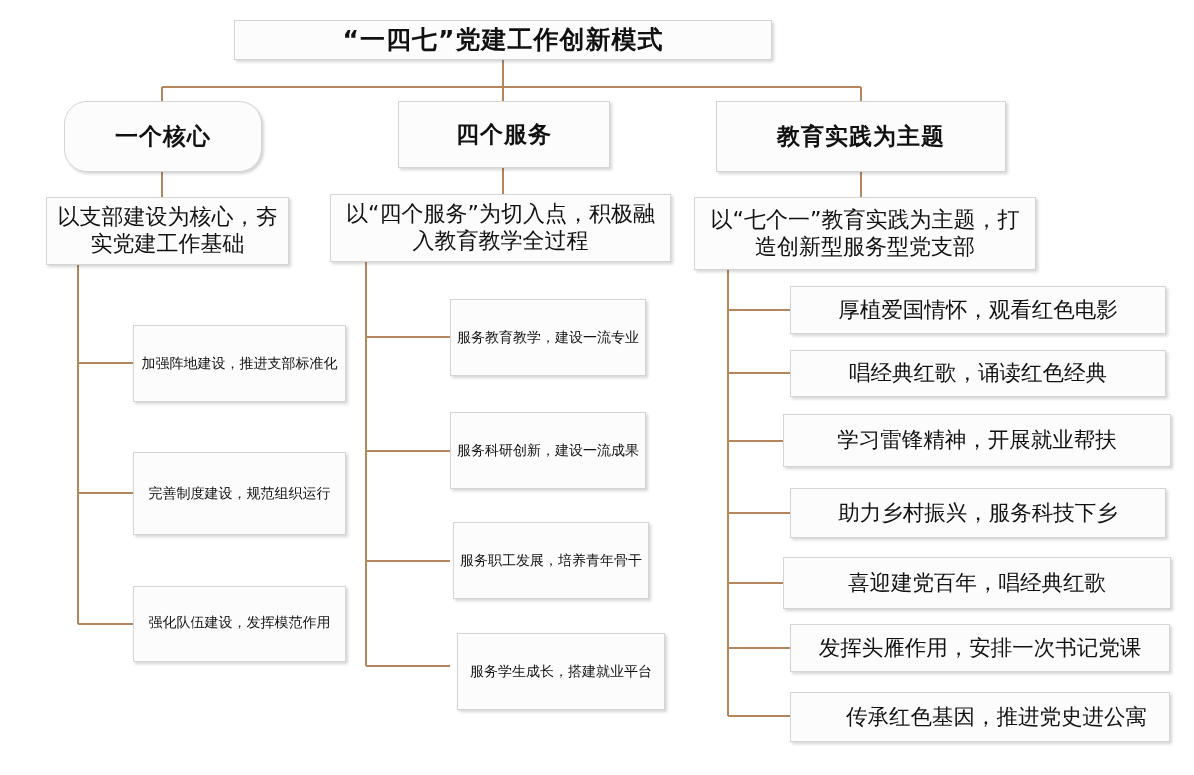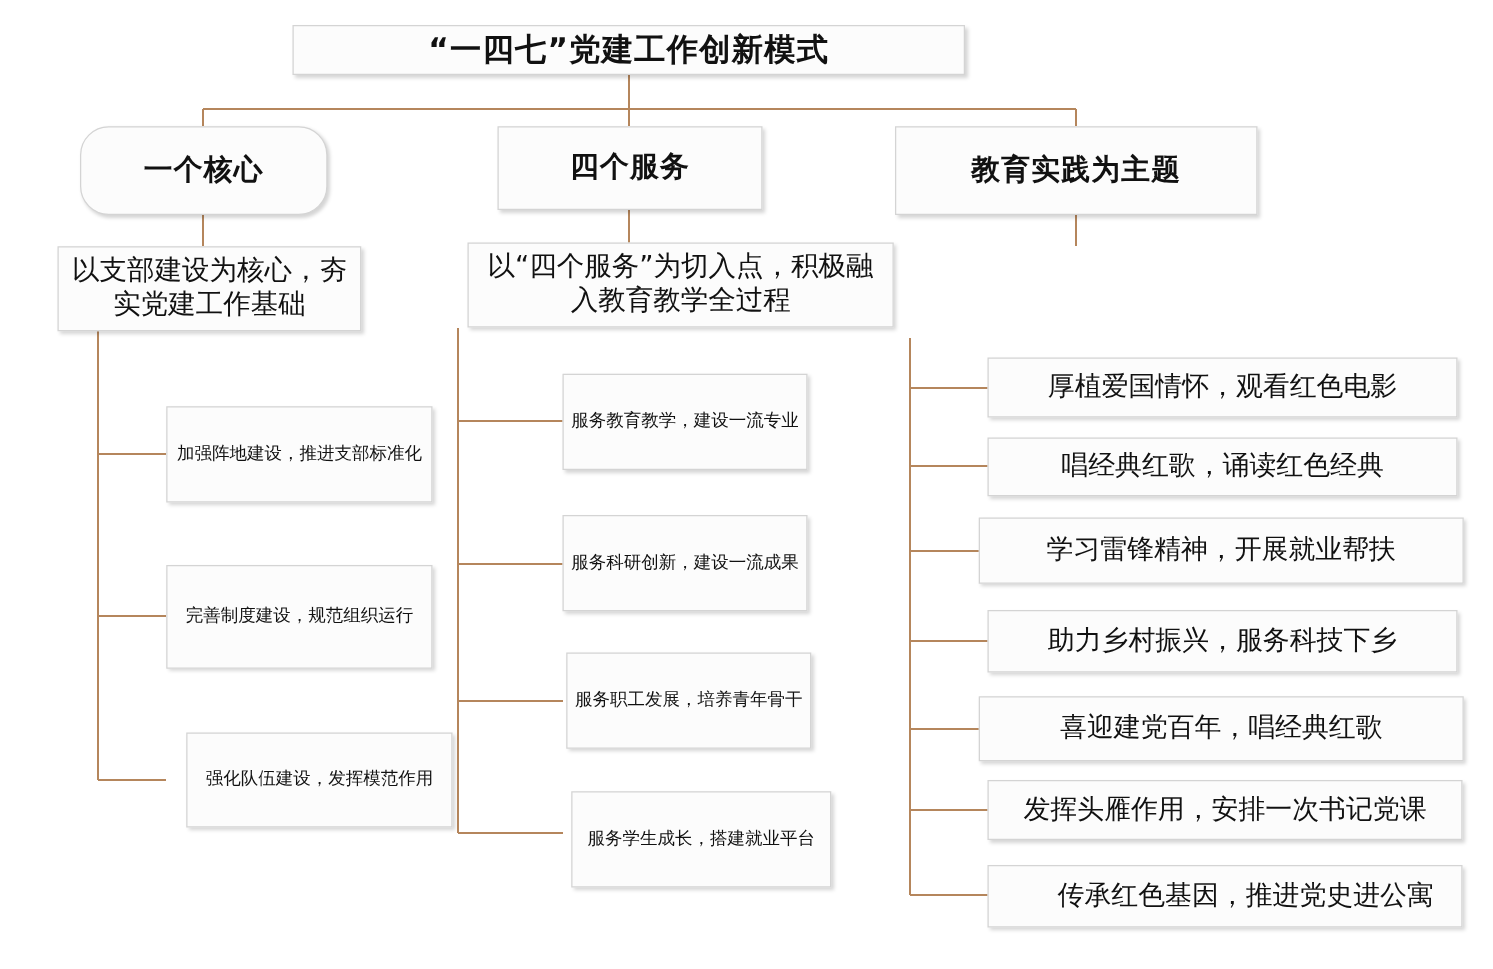--- a/index.html
+++ b/index.html
@@ -123,29 +123,29 @@
   </div>
 
   <div class="node node-leaf" style="left:133px; top:325px; width:213px; height:77px;">
     <span>加强阵地建设，推进支部标准化</span>
   </div>
 
   <div class="node node-leaf" style="left:133px; top:452px; width:213px; height:83px;">
     <span>完善制度建设，规范组织运行</span>
   </div>
 
-  <div class="node node-leaf" style="left:149px; top:586px; width:213px; height:76px;">
+  <div class="node node-leaf" style="left:133px; top:586px; width:213px; height:76px;font-family:Liberation Mono, monospace;">
     <span>强化队伍建设，发挥模范作用</span>
   </div>
 
   <div class="node node-level1" style="left:398px; top:101px; width:212px; height:67px;">
     <span>四个服务</span>
   </div>
 
-  <div class="node node-desc" style="left:330px; top:194px; width:341px; height:68px;margin-left:44px;">
+  <div class="node node-desc" style="left:330px; top:194px; width:341px; height:68px;">
     <span>以“四个服务”为切入点，积极融入教育教学全过程</span>
   </div>
 
   <div class="node node-leaf" style="left:450px; top:299px; width:196px; height:77px;">
     <span>服务教育教学，建设一流专业</span>
   </div>
 
   <div class="node node-leaf" style="left:450px; top:412px; width:196px; height:77px;">
     <span>服务科研创新，建设一流成果</span>
   </div>
@@ -155,20 +155,23 @@
   </div>
 
   <div class="node node-leaf" style="left:457px; top:633px; width:208px; height:77px;">
     <span>服务学生成长，搭建就业平台</span>
   </div>
 
   <div class="node node-level1" style="left:716px; top:101px; width:290px; height:71px;">
     <span>教育实践为主题</span>
   </div>
 
+  <div class="node node-desc" style="left:694px; top:197px; width:342px; height:73px;">
+    <span>以“七个一”教育实践为主题，打造创新型服务型党支部</span>
+  </div>
 
   <div class="node node-leaf-wide" style="left:790px; top:286px; width:376px; height:48px;">
     <span>厚植爱国情怀，观看红色电影</span>
   </div>
 
   <div class="node node-leaf-wide" style="left:790px; top:350px; width:376px; height:47px;">
     <span>唱经典红歌，诵读红色经典</span>
   </div>
 
   <div class="node node-leaf-wide" style="left:783px; top:414px; width:388px; height:53px;">

